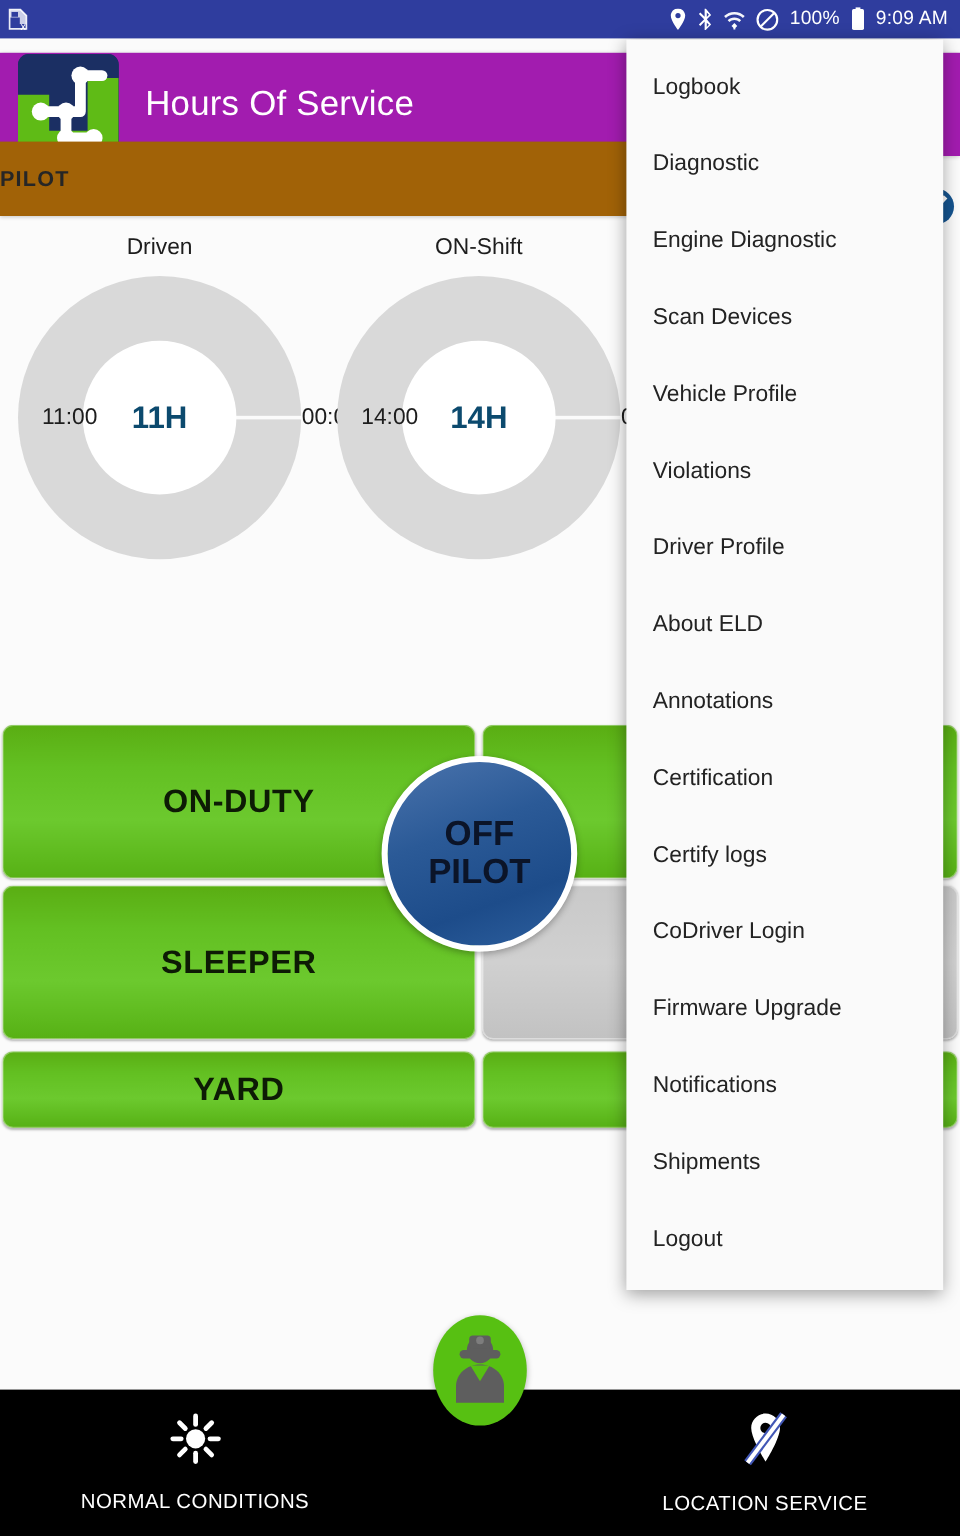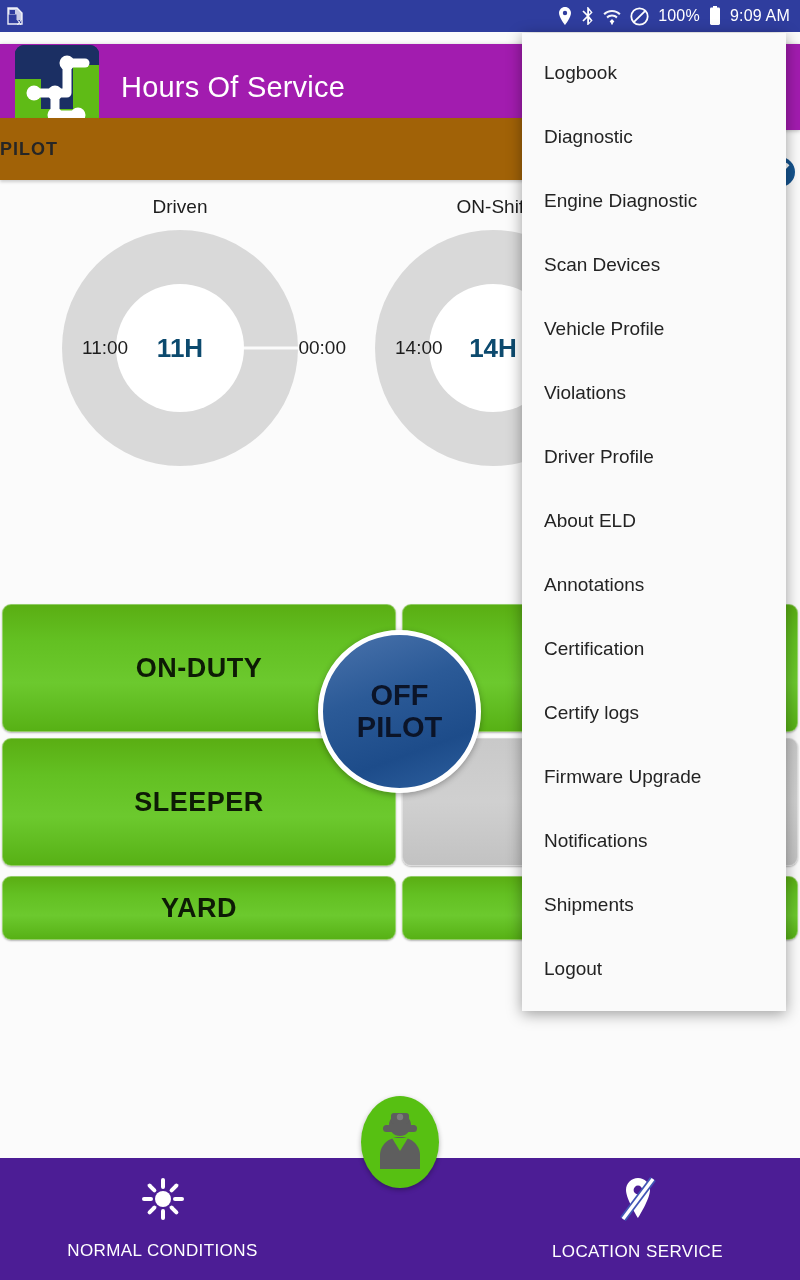--- a/index.html
+++ b/index.html
@@ -76,21 +76,21 @@
 
   
   .gauges {
     position: absolute; top: 196px; left: 0;
     width: 800px; height: 300px;
     display: flex;
   }
   .gauge-cell {
     position: relative;
     width: 266px; height: 300px;
-    display: flex; flex-direction: column; align-items: center; margin-left: 47px;
+    display: flex; flex-direction: column; align-items: center;
   }
   .gauge-title {
     font-size: 19px; color: #1d1d1d;
     margin-bottom: 12px;
   }
   .gauge-wrap {
     position: relative;
     width: 236px; height: 236px;
   }
   .gauge-ring {
@@ -175,21 +175,21 @@
   .edge-icon {
     position: absolute; left: 772px; top: 128px;
     width: 40px; height: 62px;
     z-index: 2;
   }
 
   
   .bottomnav {
     position: absolute; bottom: 0; left: 0;
     width: 800px; height: 122px;
-    background: #4c1d95;
+    background: #000000;
     display: flex;
   }
   .nav-item {
     flex: 1;
     display: flex; flex-direction: column;
     align-items: center; justify-content: center;
     gap: 16px;
     color: #ffffff;
   }
   .nav-label {
@@ -418,19 +418,20 @@
     <div class="menu-item">Diagnostic</div>
     <div class="menu-item">Engine Diagnostic</div>
     <div class="menu-item">Scan Devices</div>
     <div class="menu-item">Vehicle Profile</div>
     <div class="menu-item">Violations</div>
     <div class="menu-item">Driver Profile</div>
     <div class="menu-item">About ELD</div>
     <div class="menu-item">Annotations</div>
     <div class="menu-item">Certification</div>
     <div class="menu-item">Certify logs</div>
+    <div class="menu-item">CoDriver Login</div>
     <div class="menu-item">Firmware Upgrade</div>
     <div class="menu-item">Notifications</div>
     <div class="menu-item">Shipments</div>
     <div class="menu-item">Logout</div>
   </div>
 
 </div>
 
 </body></html>

